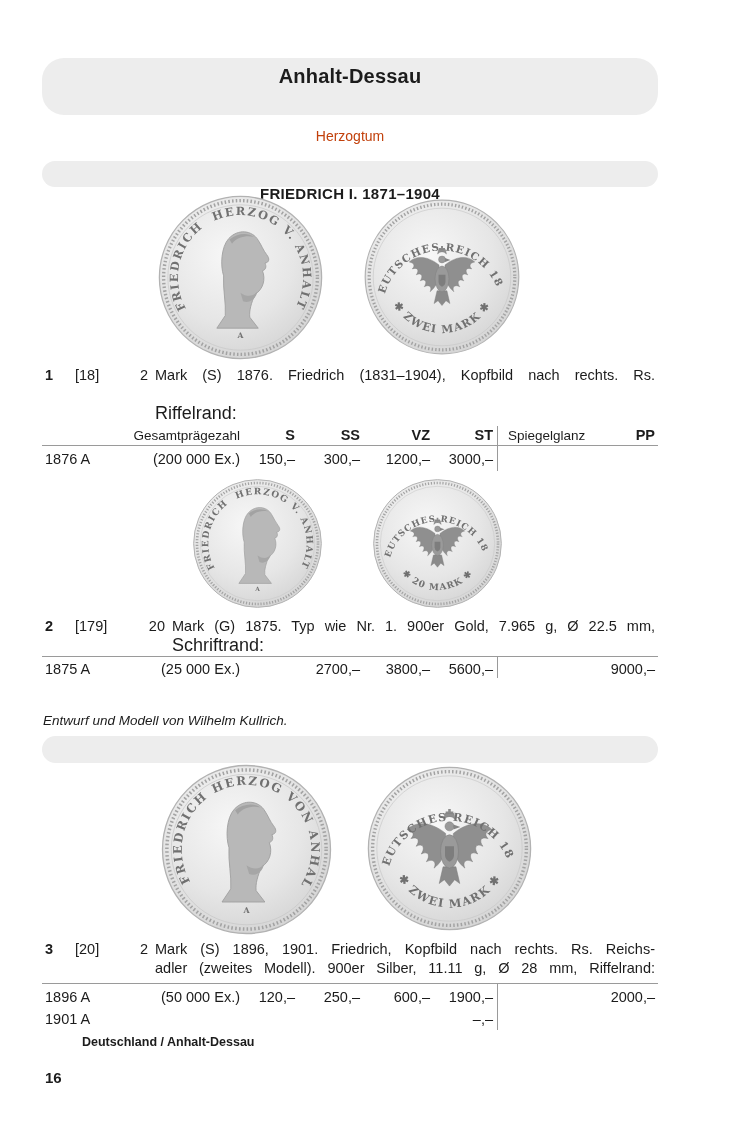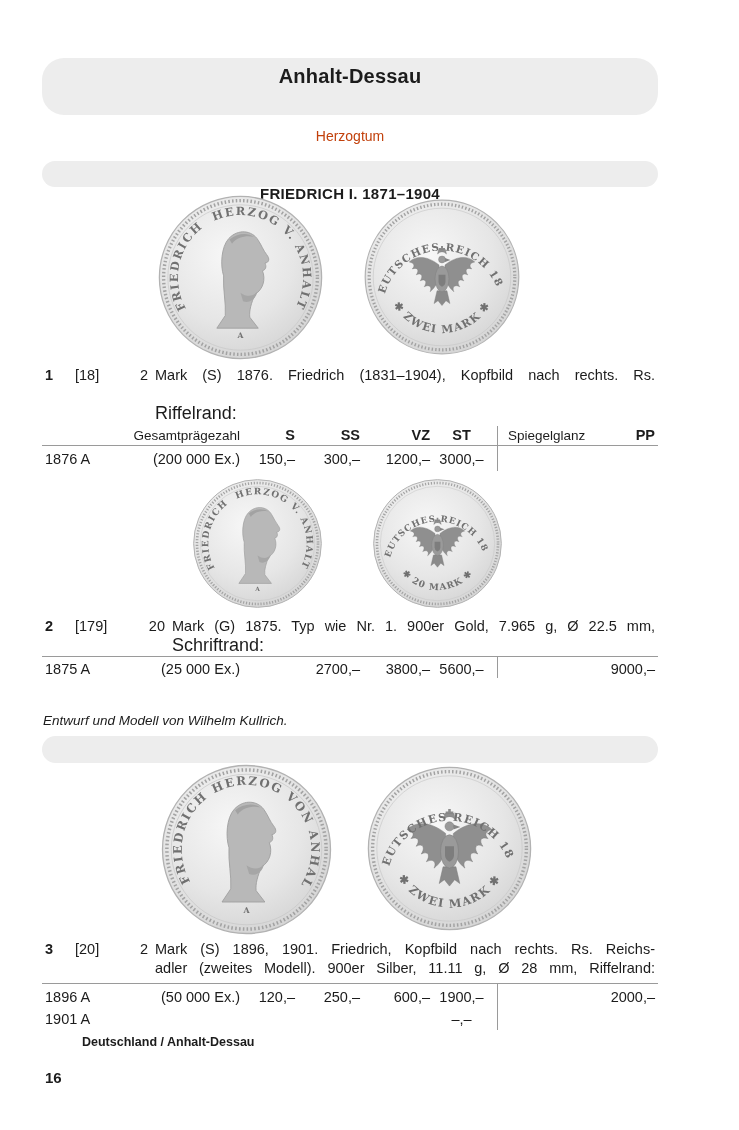--- a/index.html
+++ b/index.html
@@ -17,21 +17,21 @@
   .denom{font-size:14.5px;line-height:19px;text-align:right;}
   .rule{position:absolute;left:42px;width:616px;height:1px;background:#9a9a9a;}
   .vdiv{position:absolute;left:497px;width:1px;background:#9a9a9a;}
   .trow{position:absolute;left:0;width:739px;height:19px;}
   .cell{position:absolute;font-size:14.5px;line-height:19px;white-space:nowrap;}
   .c-date{left:45px;width:80px;text-align:left;}
   .c-mint{left:95px;width:145px;text-align:right;}
   .c-s{left:240px;width:55px;text-align:right;}
   .c-ss{left:300px;width:60px;text-align:right;}
   .c-vz{left:362px;width:68px;text-align:right;}
-  .c-st{left:430px;width:63px;text-align:center;}
+  .c-st{left:430px;width:63px;text-align:right;}
   .c-sg{left:508px;width:112px;text-align:left;font-size:13.5px;}
   .c-pp{left:555px;width:100px;text-align:right;}
   .hgrade{font-weight:bold;}
   .hmint{font-size:13.5px;}
   .note{font-size:13.5px;font-style:italic;line-height:18px;}
   .footer-num{font-size:15px;font-weight:bold;}
   .footer-text{font-size:12.5px;font-weight:bold;}
   .coin{position:absolute;}
   .coin text{font-family:"DejaVu Serif",serif;font-weight:bold;fill:#707070;}
 </style>

